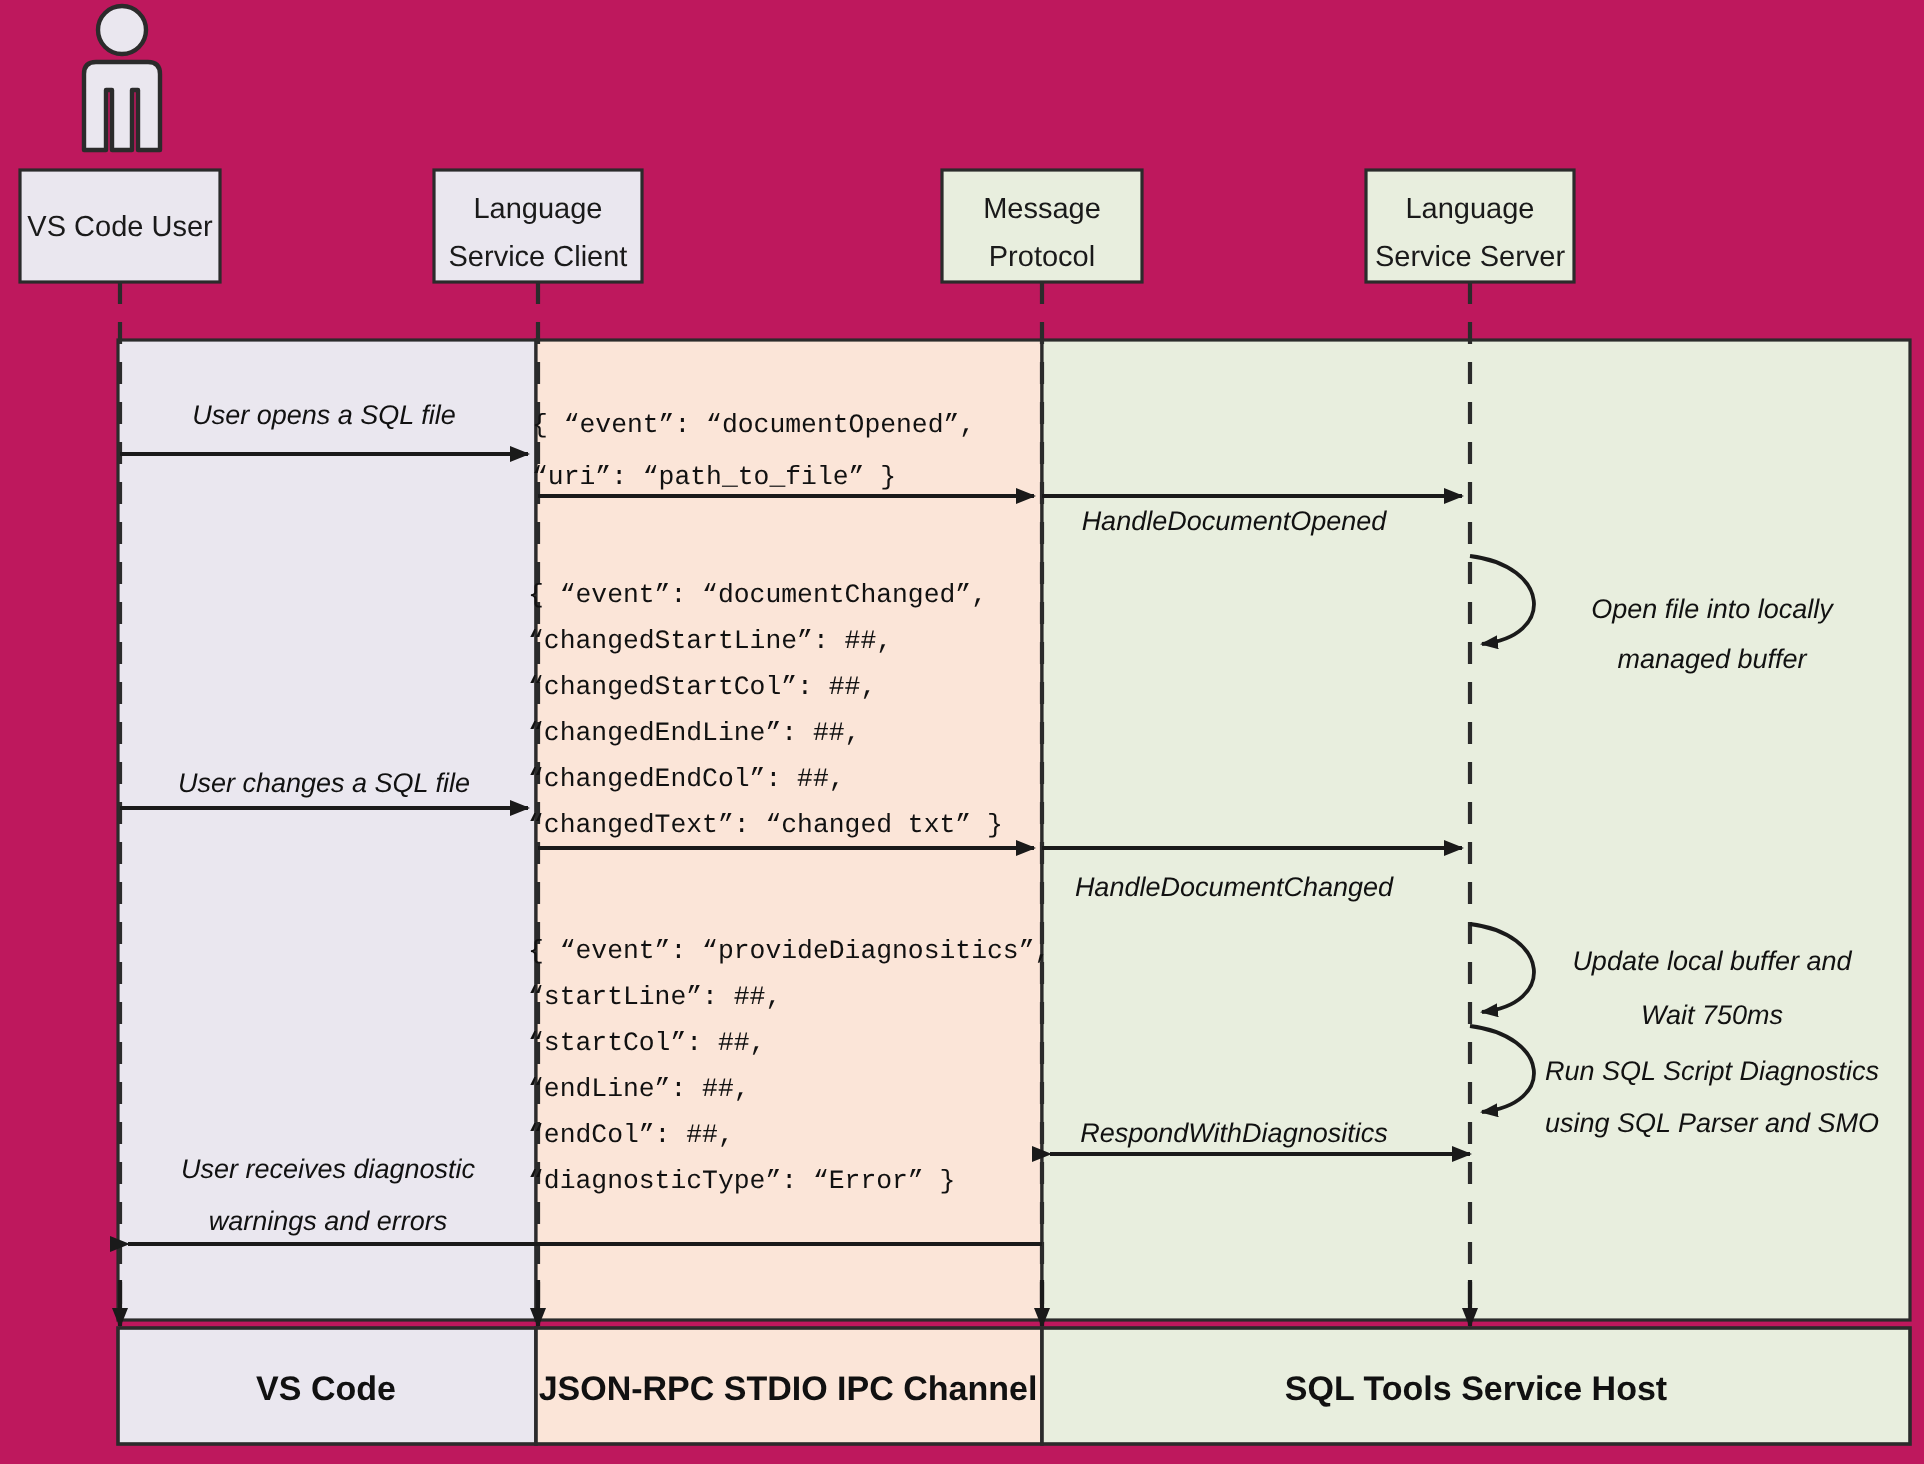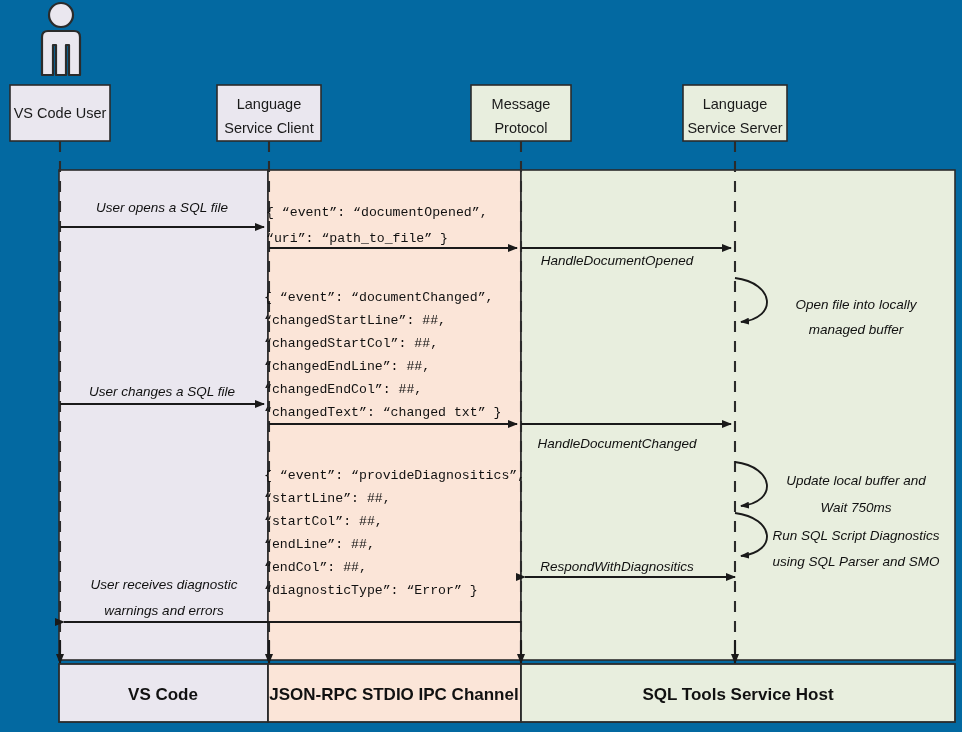--- a/index.html
+++ b/index.html
@@ -9,21 +9,21 @@
     background: #ffffff;
   }
   body {
     font-family: "Liberation Sans", sans-serif;
   }
   #diagram-root {
     position: relative;
     width: 962px;
     height: 732px;
     overflow: hidden;
-    background: #0369a1;
+    background: #be185d;
   }
   #diagram-svg {
     position: absolute;
     top: 0;
     left: 0;
   }
   .hdr-text {
     font-family: "Liberation Sans", sans-serif;
     font-size: 14.5px;
     fill: #1a1a1a;

